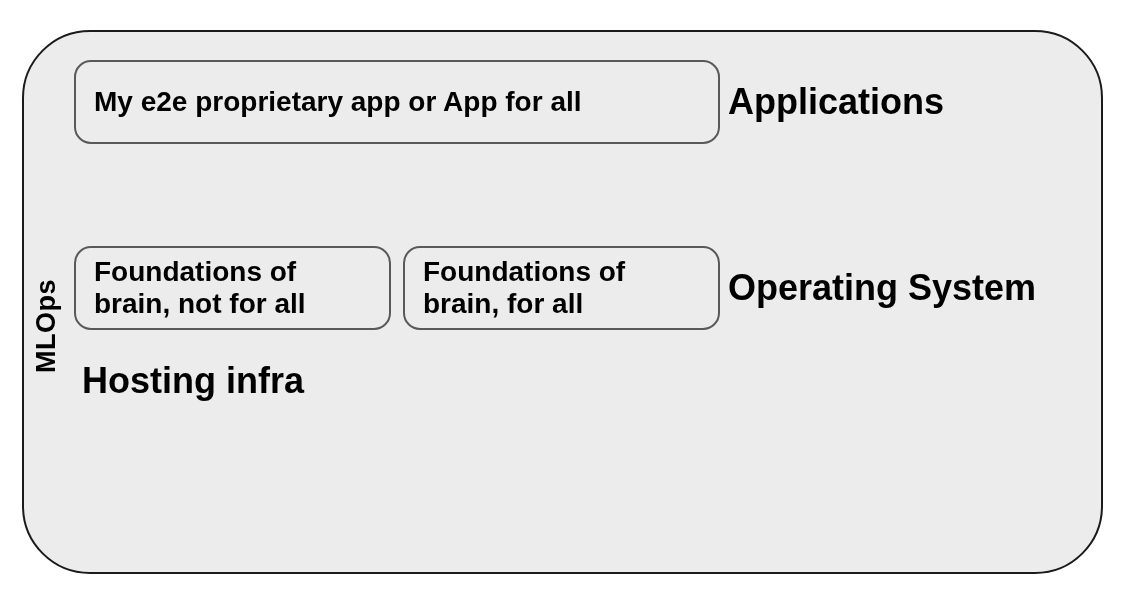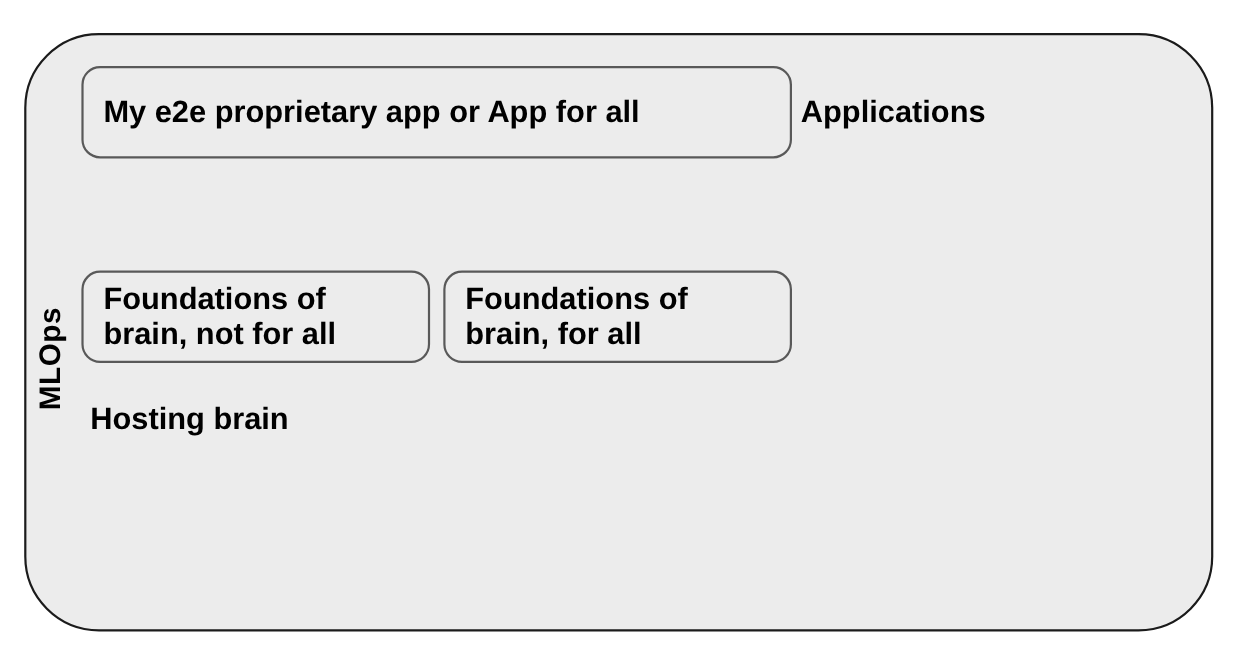--- a/index.html
+++ b/index.html
@@ -66,21 +66,21 @@
     padding-left: 18px;
     padding-right: 10px;
     font-size: 28px;
     font-weight: bold;
     line-height: 1.15;
     white-space: pre-line;
   }
   .row-label {
     align-self: center;
     margin-left: 8px;
-    font-size: 28px;
+    font-size: 36px;
     font-weight: bold;
     white-space: nowrap;
   }
 </style>
 </head>
 <body>
 
 <div class="page">
   <div class="container">
 
@@ -98,22 +98,23 @@
       <div class="row">
       </div>
 
       <div class="row">
         <div class="boxes">
           <div class="box">Foundations of
 brain, not for all</div>
           <div class="box">Foundations of
 brain, for all</div>
         </div>
+        <div class="row-label">Operating System</div>
       </div>
 
       <div class="row">
-        <div class="row-label">Hosting brain</div>
+        <div class="row-label">Hosting infra</div>
       </div>
 
 
     </div>
   </div>
 </div>
 
 </body></html>

